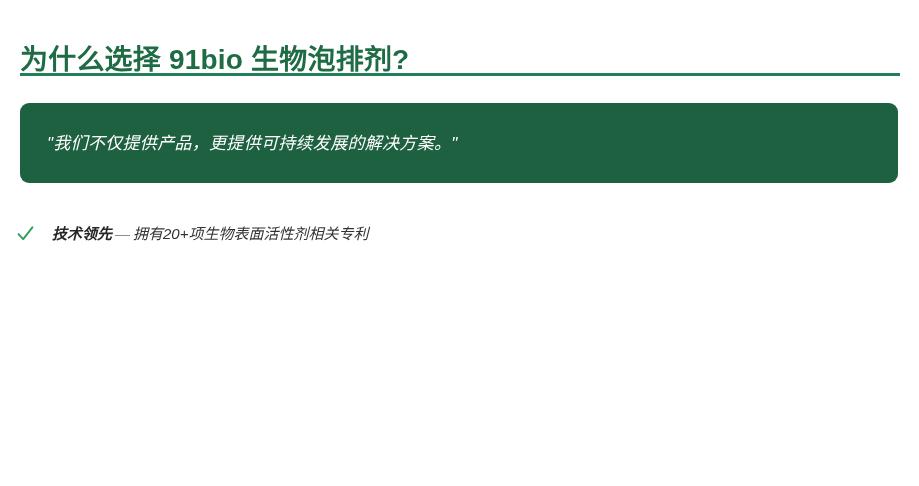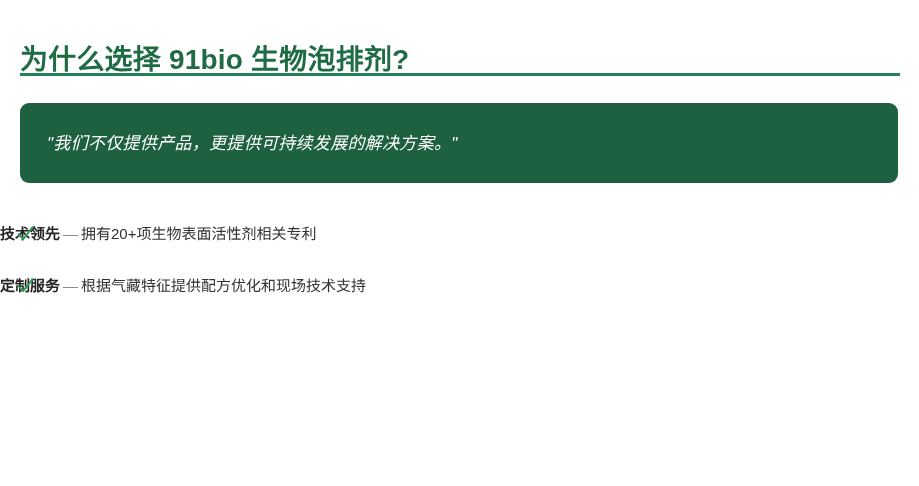--- a/index.html
+++ b/index.html
@@ -88,24 +88,26 @@
     position: absolute;
     left: 17px;
     top: 50%;
     transform: translateY(-50%);
     width: 17px;
     height: 17px;
     display: block;
   }
 
   .advantage-text {
+    margin-left: 52px;
     font-size: 15px;
     color: #333333;
     line-height: 22px;
     white-space: nowrap;
+    font-style: italic;
   }
 
   .advantage-term {
     font-weight: bold;
     color: #262626;
   }
 
   .advantage-dash {
     color: #8c8c8c;
     padding: 0 3px;
@@ -135,27 +137,17 @@
         <svg width="17" height="17" viewBox="0 0 17 17" aria-hidden="true">
           <path d="M1.5 8.6 L6.2 13.6 L15.4 1.8" fill="none" stroke="#2e9e5b" stroke-width="1.9" stroke-linecap="round" stroke-linejoin="round"></path>
         </svg>
       </span>
       <div class="advantage-text">
         <span class="advantage-term">技术领先</span><span class="advantage-dash">—</span><span class="advantage-desc">拥有20+项生物表面活性剂相关专利</span>
       </div>
     </div>
 
 
-    <div class="advantage-item">
-      <span class="check-icon">
-        <svg width="17" height="17" viewBox="0 0 17 17" aria-hidden="true">
-          <path d="M1.5 8.6 L6.2 13.6 L15.4 1.8" fill="none" stroke="#2e9e5b" stroke-width="1.9" stroke-linecap="round" stroke-linejoin="round"></path>
-        </svg>
-      </span>
-      <div class="advantage-text">
-        <span class="advantage-term">定制服务</span><span class="advantage-dash">—</span><span class="advantage-desc">根据气藏特征提供配方优化和现场技术支持</span>
-      </div>
-    </div>
 
 
 
   </div>
 </div>
 
 </body></html>

